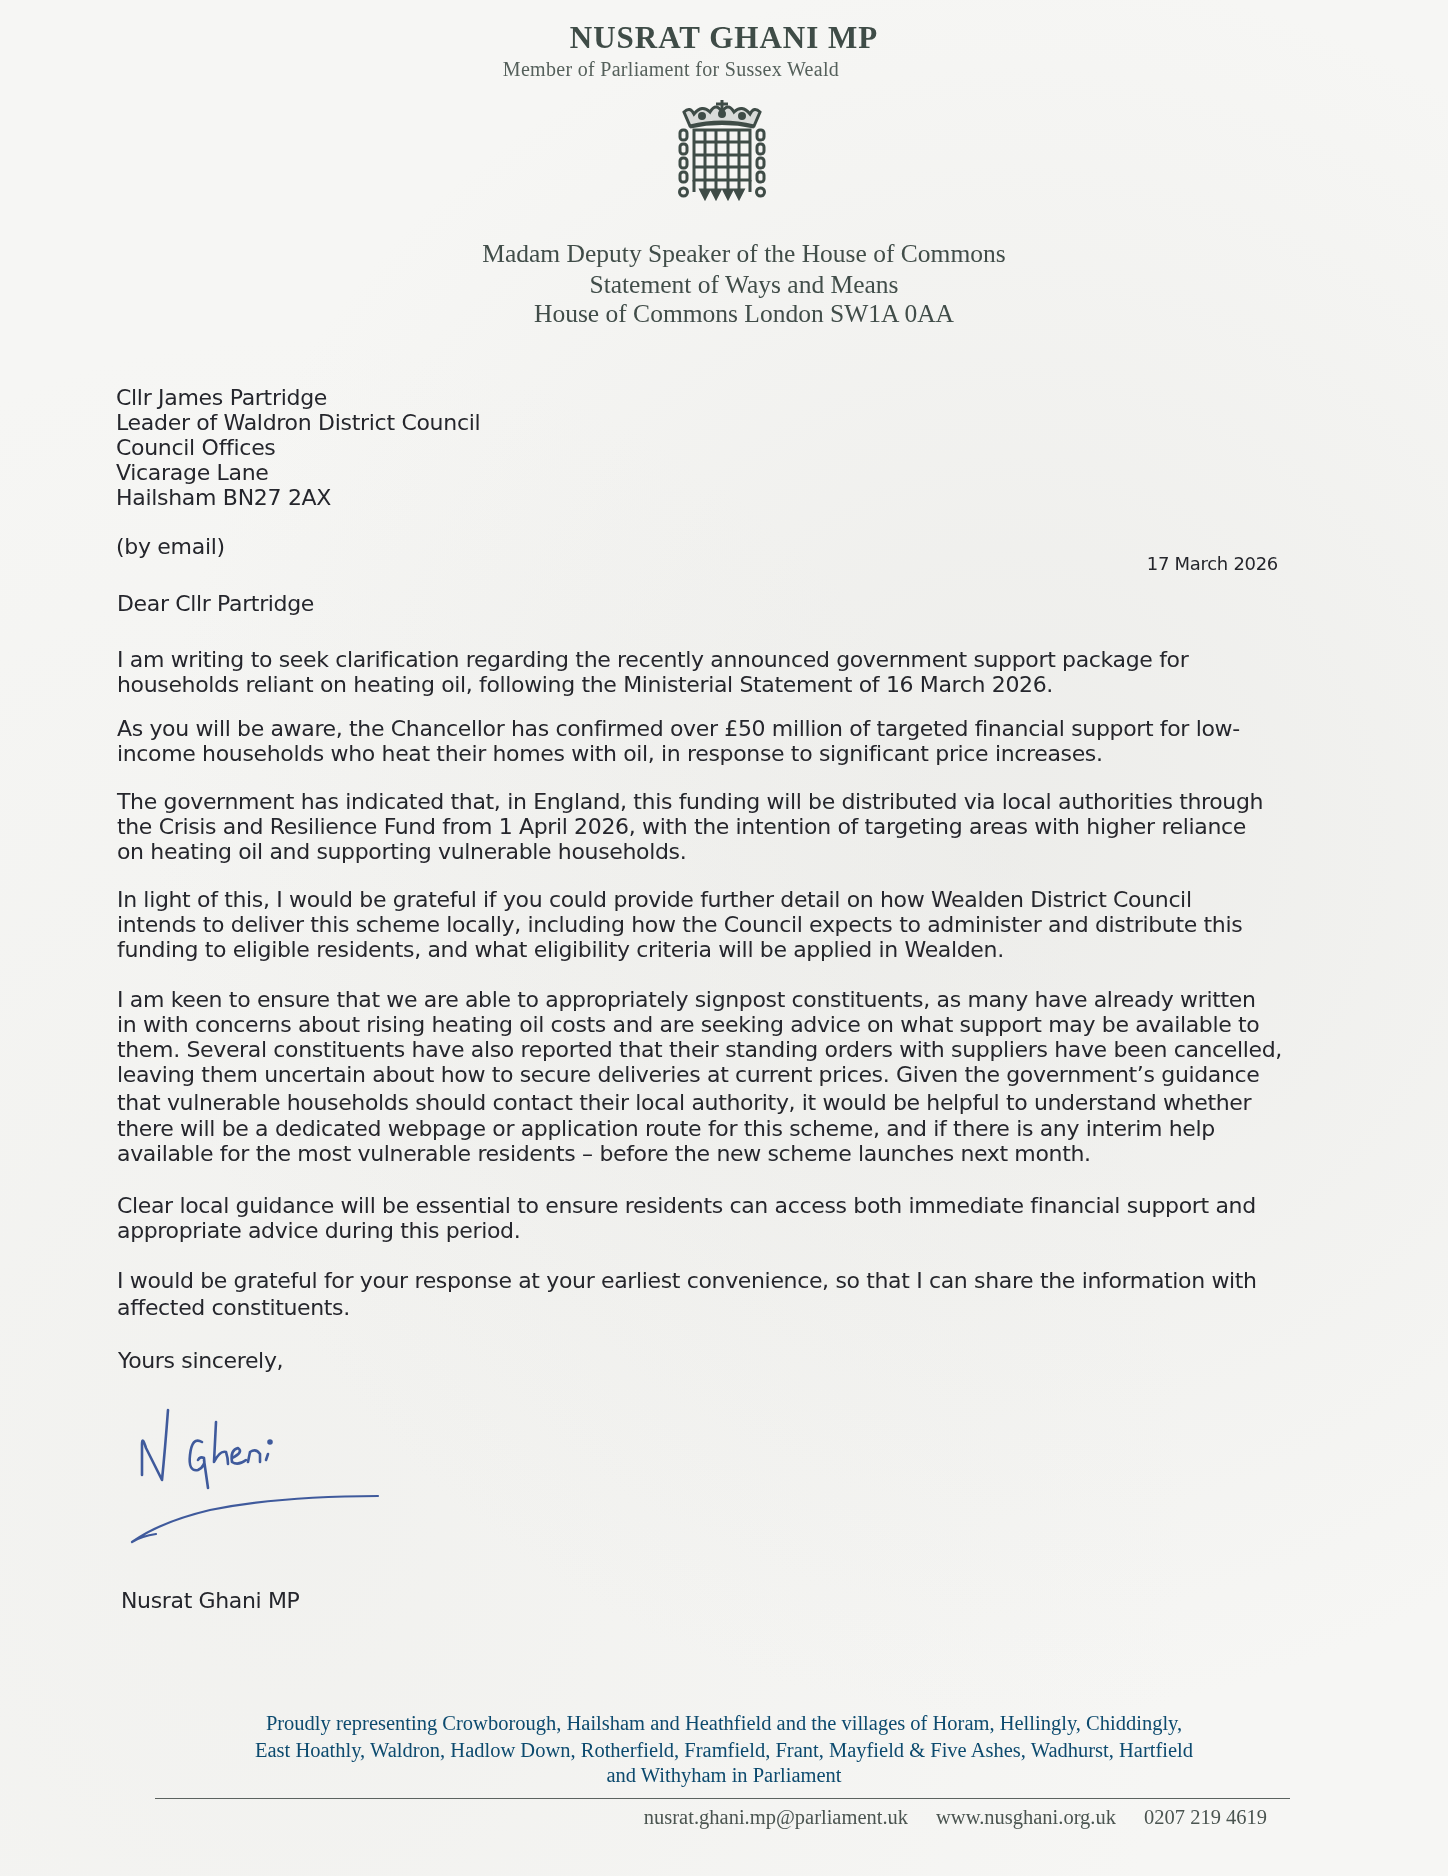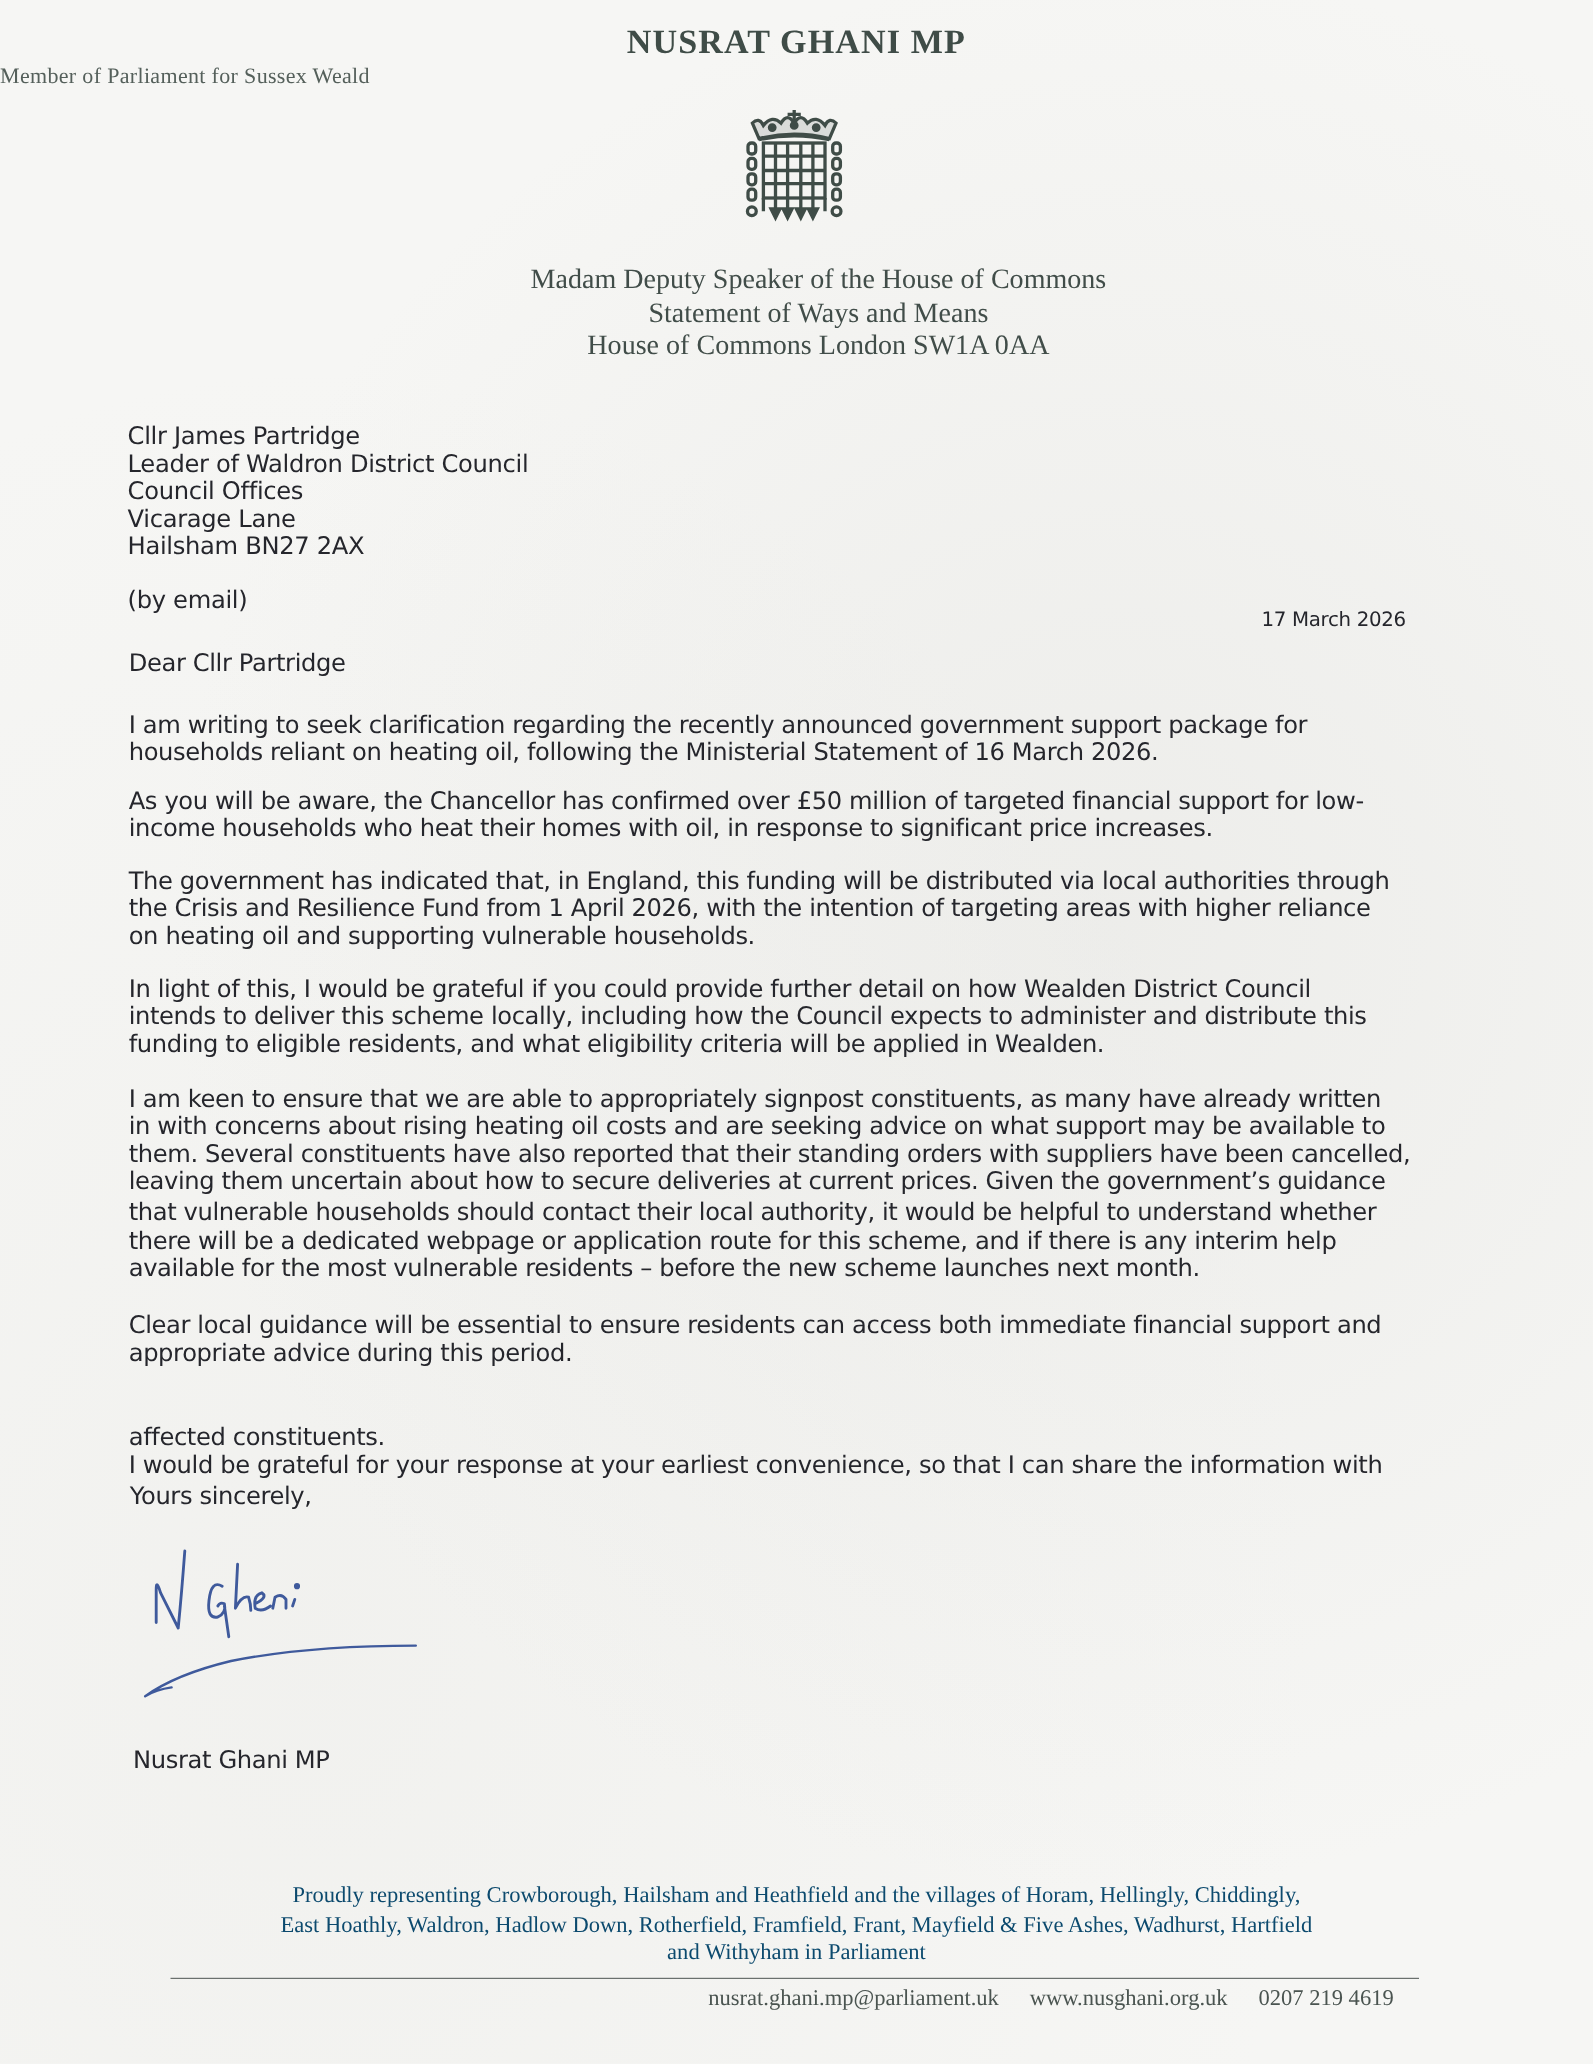--- a/index.html
+++ b/index.html
@@ -8,21 +8,21 @@
     background: #f6f6f4;
     background-image:
       radial-gradient(ellipse at 70% 45%, rgba(220,220,216,0.35) 0%, rgba(246,246,244,0) 60%),
       radial-gradient(ellipse at 20% 80%, rgba(230,230,226,0.3) 0%, rgba(246,246,244,0) 55%);
   }
   .abs { position: absolute; white-space: nowrap; }
   .serif { font-family: "Liberation Serif", "DejaVu Serif", serif; color: #3e4a46; }
   .sans { font-family: "DejaVu Sans", "Liberation Sans", sans-serif; color: #25262c; }
 
   #mp-name { left: 0; width: 1448px; top: 20px; text-align: center; font-size: 31px; font-weight: bold; letter-spacing: 1px; color: #3f4c47; }
-  #mp-sub { left: 0; width: 1342px; top: 58px; font-size: 20px; color: #55605b; letter-spacing: 0.3px; }
+  #mp-sub { left: 0; width: 1342px; top: 58px; text-align: center; font-size: 20px; color: #55605b; letter-spacing: 0.3px; }
   #portcullis { left: 672px; top: 100px; width: 100px; height: 110px; }
 
   .office { left: 0; width: 1448px; text-align: center; font-size: 25.5px; color: #414d49; padding-left: 20px; }
 
   .addr { left: 116px; font-size: 22px; letter-spacing: -0.3px; line-height: 25px; margin-top: 48px; }
   .body-line { left: 117px; font-size: 22px; letter-spacing: -0.35px; line-height: 25px; }
 
   #date { right: 170px; top: 533px; font-size: 18px; letter-spacing: -0.3px; margin-top: 20px; }
 
   #signature { left: 120px; top: 1400px; width: 280px; height: 155px; }
@@ -117,21 +117,21 @@
     <div class="abs sans body-line" style="top:1062px">leaving them uncertain about how to secure deliveries at current prices. Given the government’s guidance</div>
     <div class="abs sans body-line" style="top:1090px">that vulnerable households should contact their local authority, it would be helpful to understand whether</div>
     <div class="abs sans body-line" style="top:1116px">there will be a dedicated webpage or application route for this scheme, and if there is any interim help</div>
     <div class="abs sans body-line" style="top:1141px">available for the most vulnerable residents – before the new scheme launches next month.</div>
   </div>
   <div>
     <div class="abs sans body-line" style="top:1193px">Clear local guidance will be essential to ensure residents can access both immediate financial support and</div>
     <div class="abs sans body-line" style="top:1218px">appropriate advice during this period.</div>
   </div>
   <div>
-    <div class="abs sans body-line" style="top:1320px">I would be grateful for your response at your earliest convenience, so that I can share the information with</div>
+    <div class="abs sans body-line" style="top:1268px">I would be grateful for your response at your earliest convenience, so that I can share the information with</div>
     <div class="abs sans body-line" style="top:1295px">affected constituents.</div>
   </div>
 </div>
 
 <div class="abs sans body-line" style="top:1348px; left:118px">Yours sincerely,</div>
 
 <svg class="abs" id="signature" viewBox="0 0 280 155">
   <g fill="none" stroke="#3f5a9c" stroke-width="2.6" stroke-linecap="round" stroke-linejoin="round">
 
     <path d="M22 75 L22 45 Q22 35 26 48 L42 80 Q45 50 48 10"></path>

